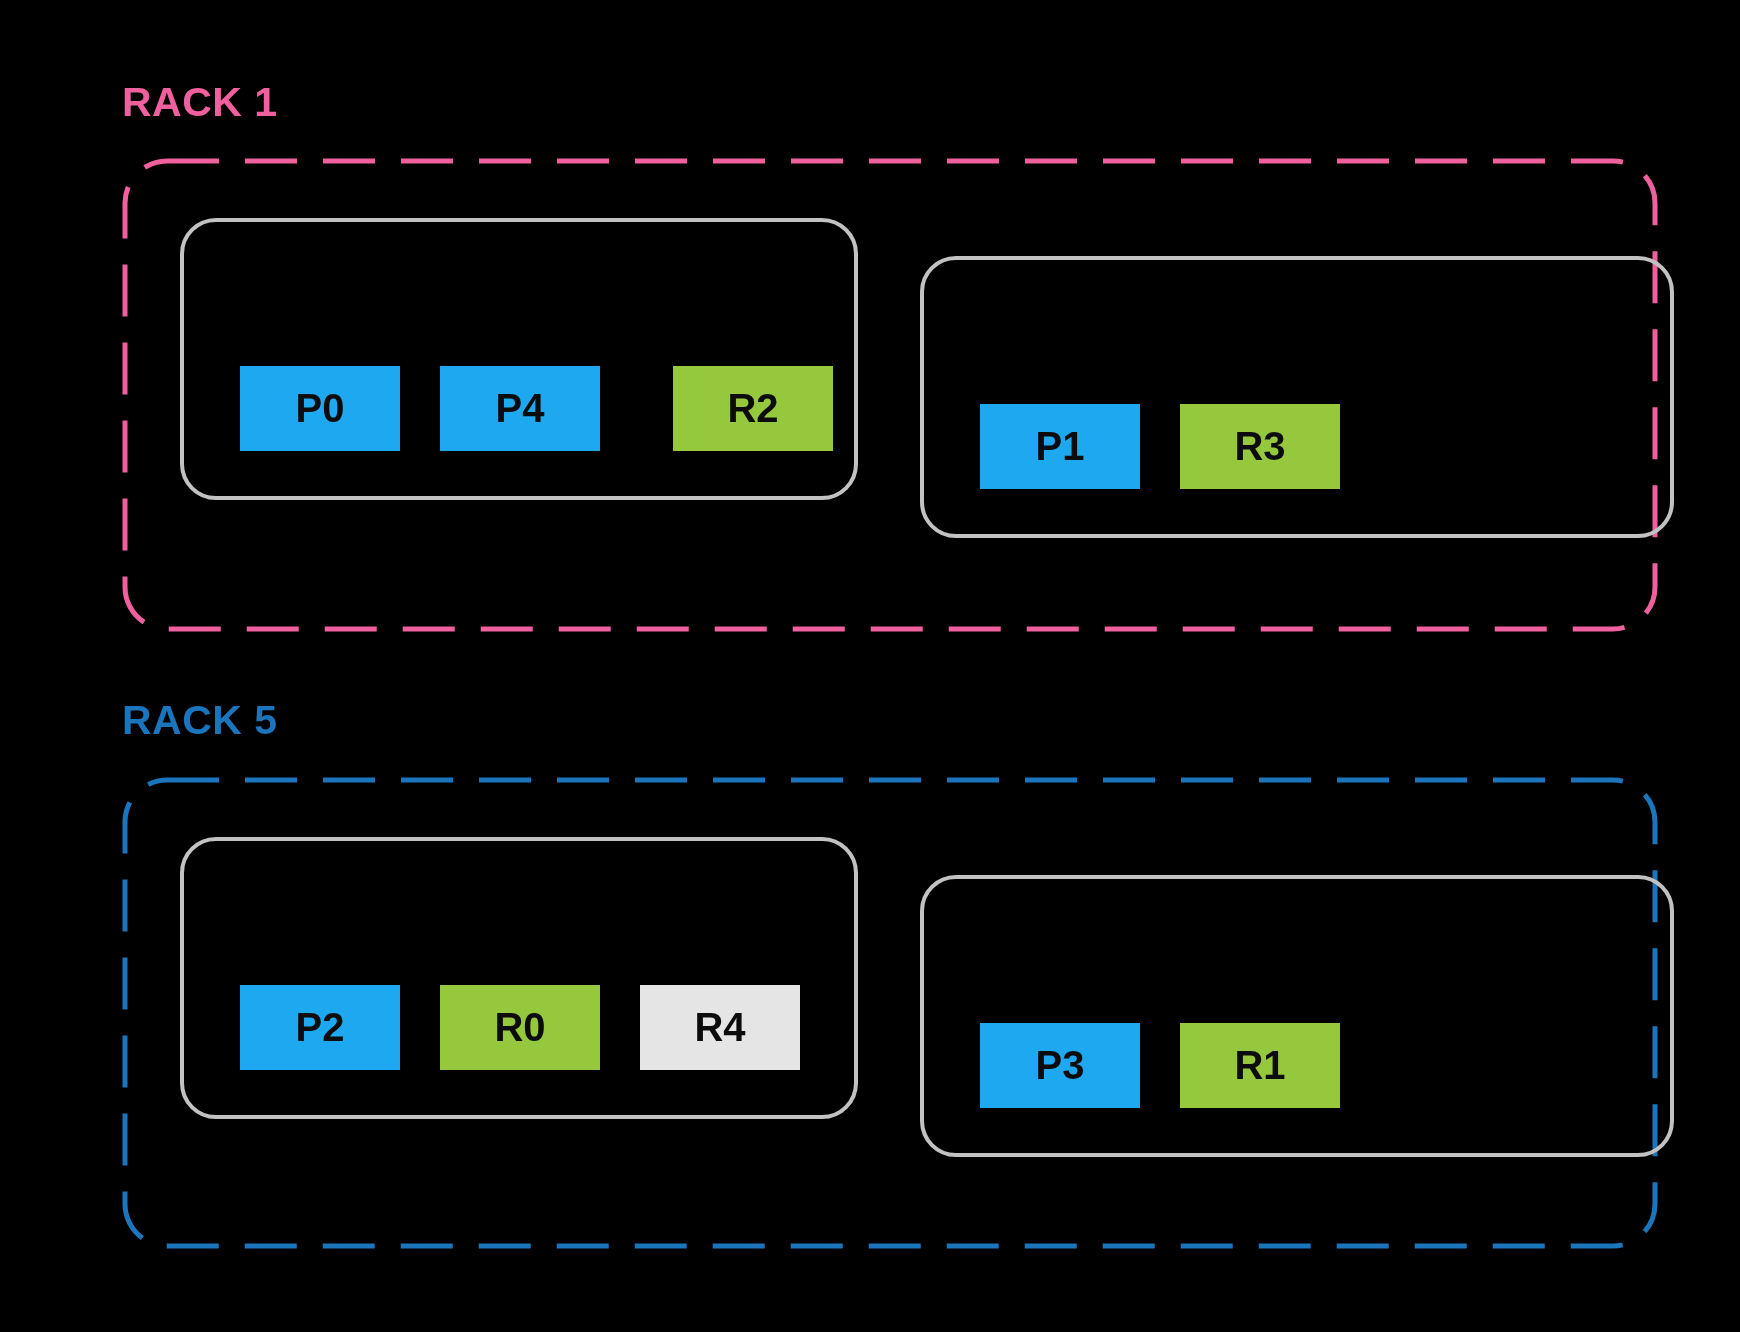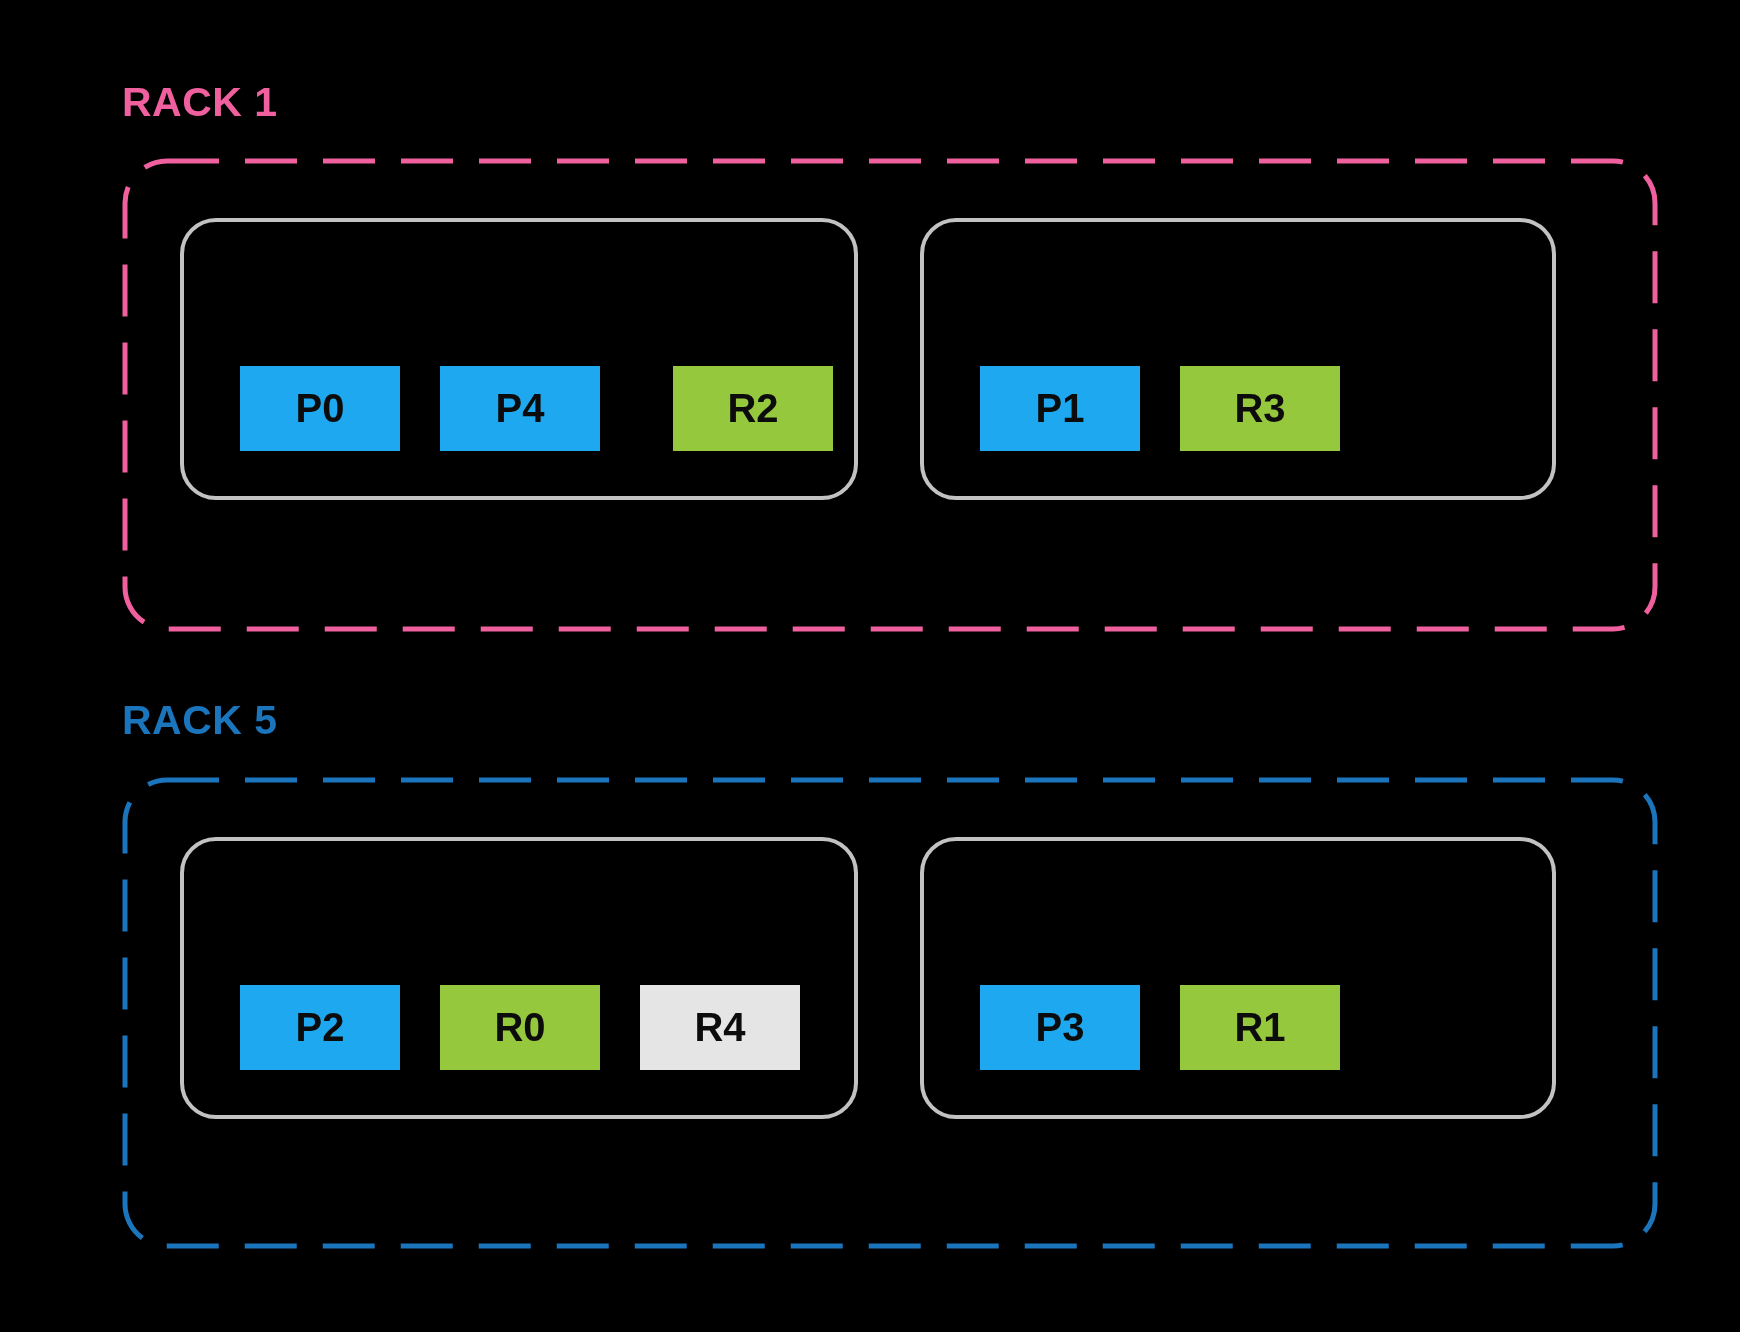--- a/index.html
+++ b/index.html
@@ -42,21 +42,21 @@
   .host {
     position: absolute;
     top: 60px;
     height: 282px;
     border: 4px solid #C2C2C2;
     border-radius: 36px;
     box-sizing: border-box;
     background: transparent;
   }
   .host-a { left: 58px;  width: 678px; }
-  .host-b { left: 798px; width: 636px; }
+  .host-b { left: 798px; width: 754px; margin-top: 38px; }
   .chip-row {
     position: absolute;
     left: 56px;
     bottom: 45px;
     display: flex;
     gap: 40px;
   }
   .chip {
     width: 160px;
     height: 85px;

